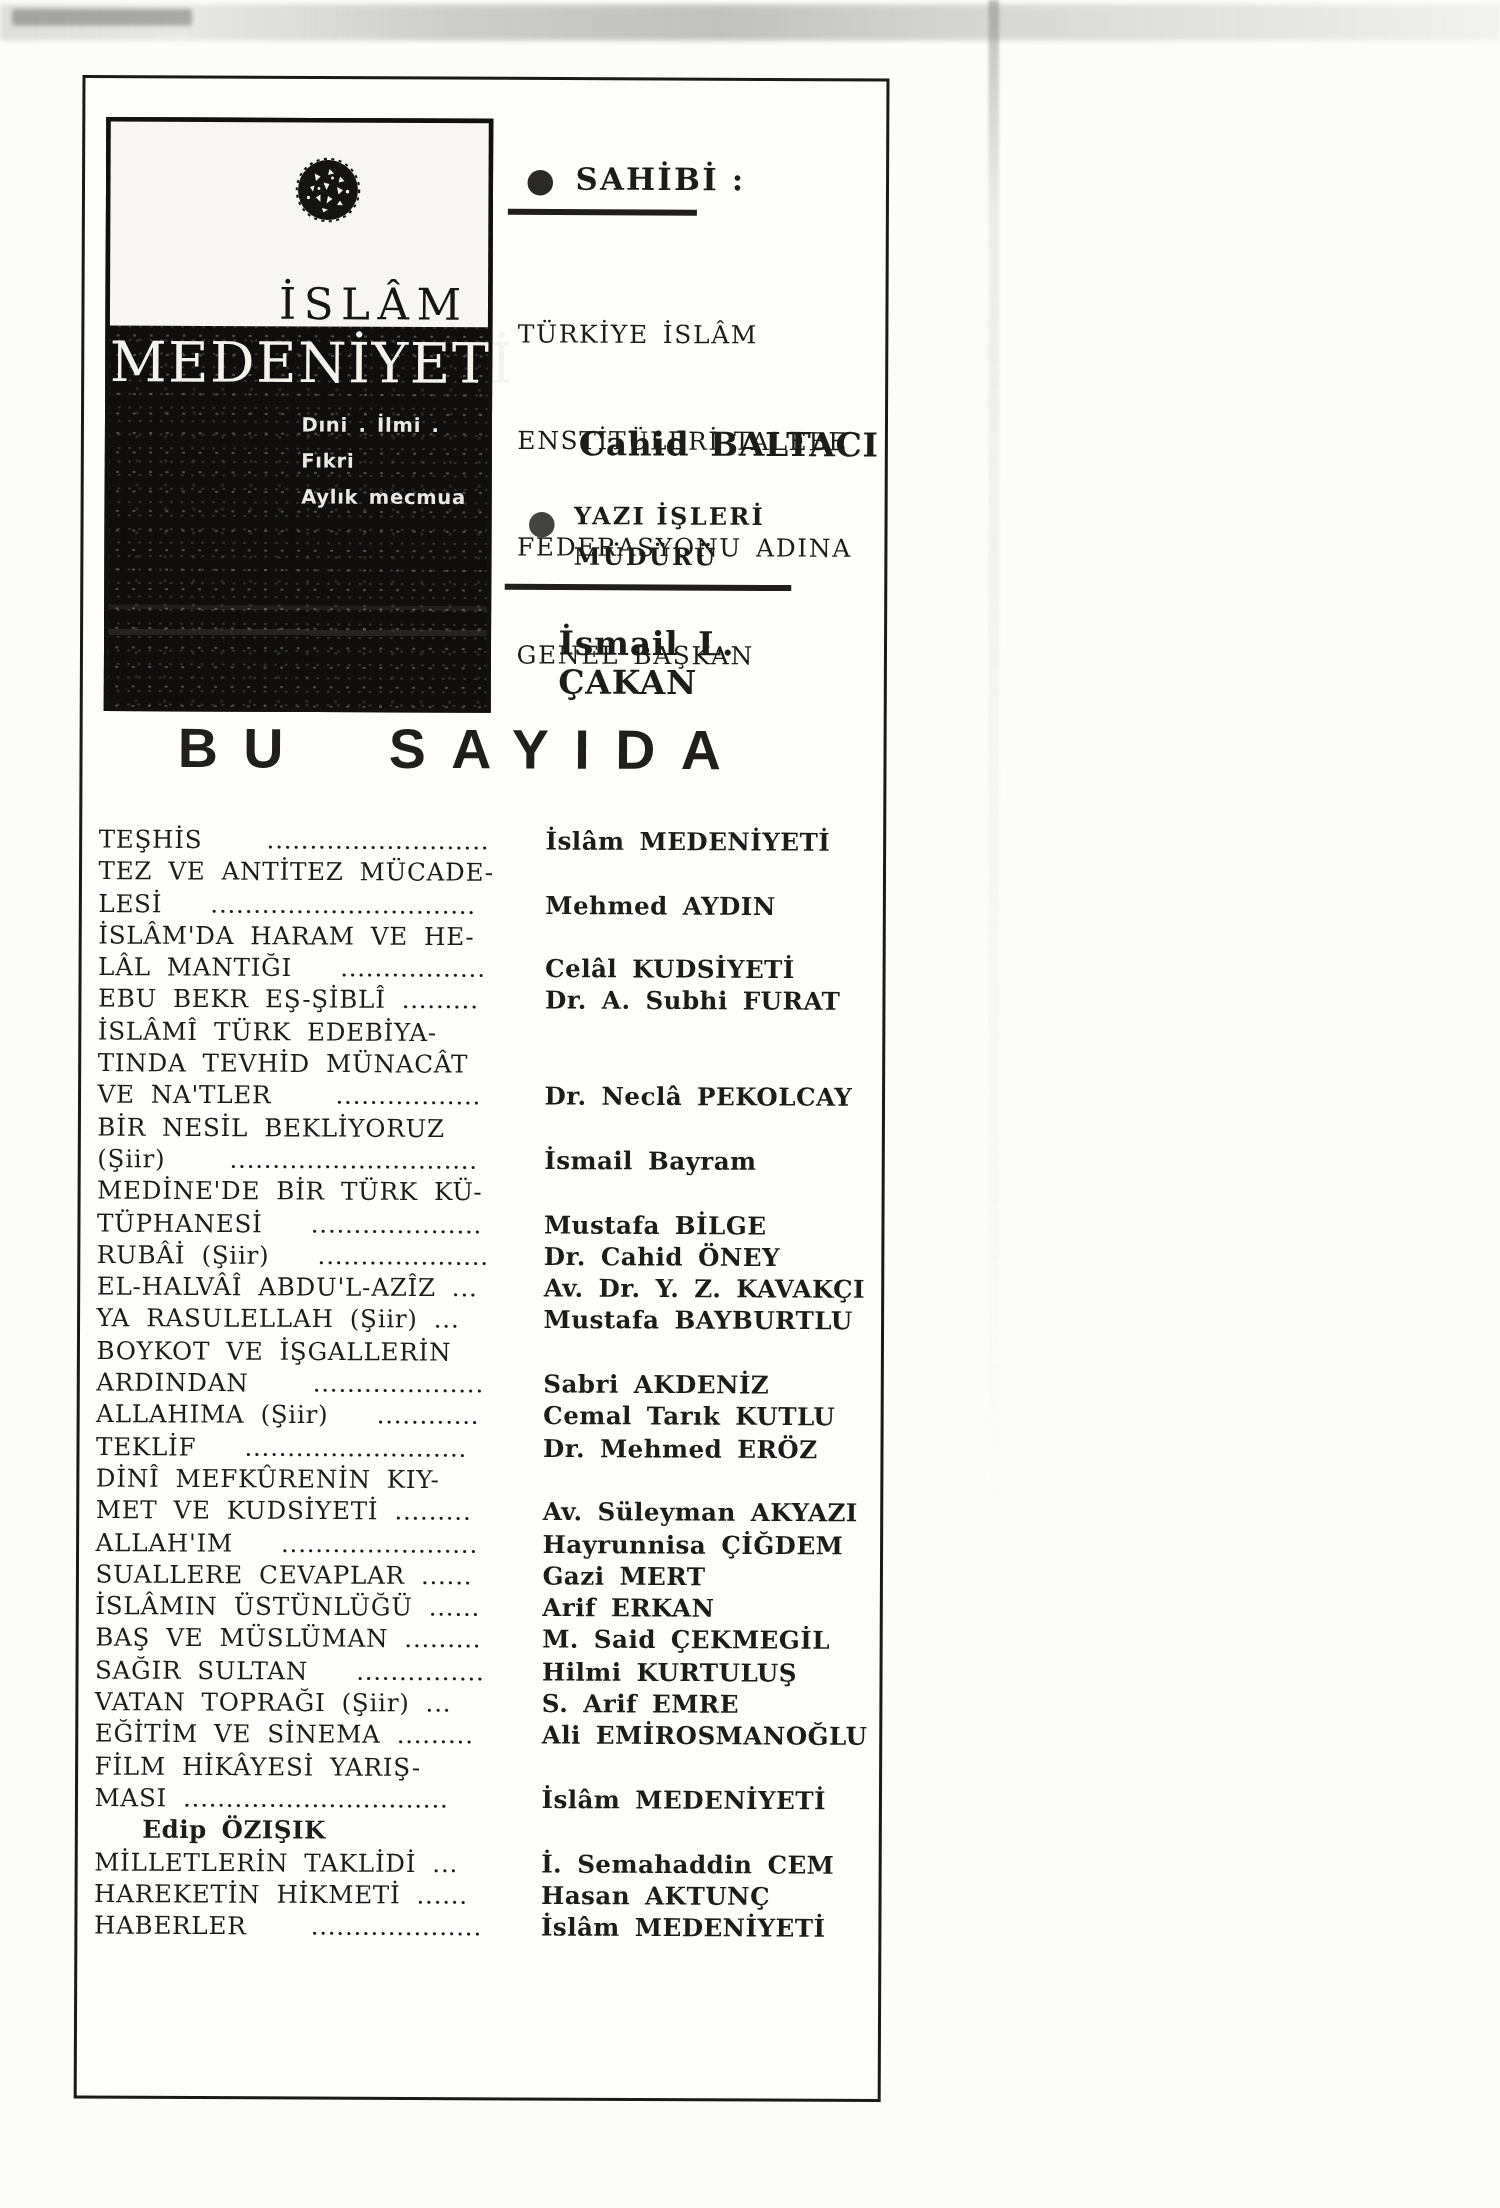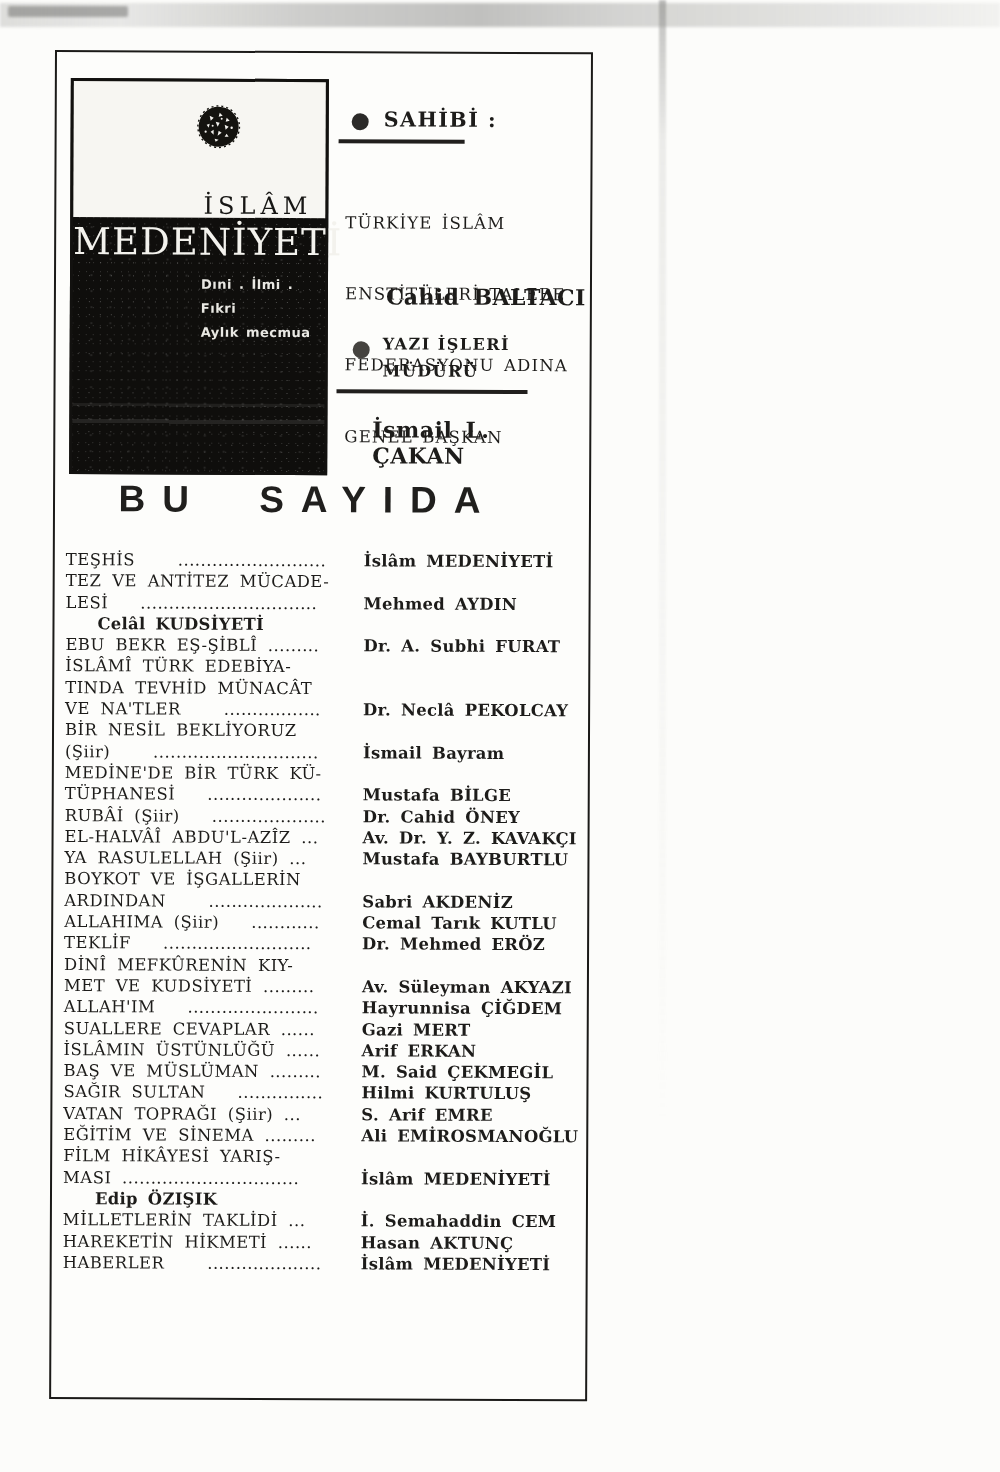--- a/index.html
+++ b/index.html
@@ -37,21 +37,21 @@
   .cover{
     position:absolute;left:14px;top:26px;width:258px;height:396px;
     background:#0f0e0c;box-sizing:border-box;border:3px solid #12110f;
   }
   .cover-top{
     position:relative;background:#f7f6f2;height:136px;
   }
   .rosette{position:absolute;left:122px;top:22px;width:46px;height:46px;}
   .cover-title1{
     position:absolute;right:13px;bottom:0;
-    font-size:24px;letter-spacing:5px;color:#171614;line-height:1;
+    font-size:29px;letter-spacing:5px;color:#171614;line-height:1;
   }
   .cover-body{position:relative;height:254px;}
   .cover-body::before{
     content:'';position:absolute;inset:0;
     background-image:
       radial-gradient(circle, rgba(255,255,255,.55) 0 .7px, transparent 1px),
       radial-gradient(circle, rgba(255,255,255,.35) 0 .6px, transparent 1px),
       radial-gradient(circle, rgba(255,255,255,.22) 0 .9px, transparent 1.3px);
     background-size:11px 13px,7px 9px,19px 16px;
     background-position:0 0,3px 5px,9px 2px;
@@ -181,20 +181,21 @@
     <div class="toc-title"><div>TEŞHİS    ..........................</div></div>
     <div class="toc-author-wrap"><span class="toc-author">İslâm MEDENİYETİ</span></div>
   </div>
 
   <div class="toc-row">
     <div class="toc-title"><div>TEZ VE ANTİTEZ MÜCADE-</div><div>LESİ   ...............................</div></div>
     <div class="toc-author-wrap"><span class="toc-author">Mehmed AYDIN</span></div>
   </div>
 
   <div class="toc-row">
+    <div class="toc-title"><div>İSLÂM'DA HARAM VE HE-</div><div>LÂL MANTIĞI   .................</div></div>
     <div class="toc-author-wrap"><span class="toc-author">Celâl KUDSİYETİ</span></div>
   </div>
 
   <div class="toc-row">
     <div class="toc-title"><div>EBU BEKR EŞ-ŞİBLÎ .........</div></div>
     <div class="toc-author-wrap"><span class="toc-author">Dr. A. Subhi FURAT</span></div>
   </div>
 
   <div class="toc-row">
     <div class="toc-title"><div>İSLÂMÎ TÜRK EDEBİYA-</div><div>TINDA TEVHİD MÜNACÂT</div><div>VE NA'TLER    .................</div></div>

